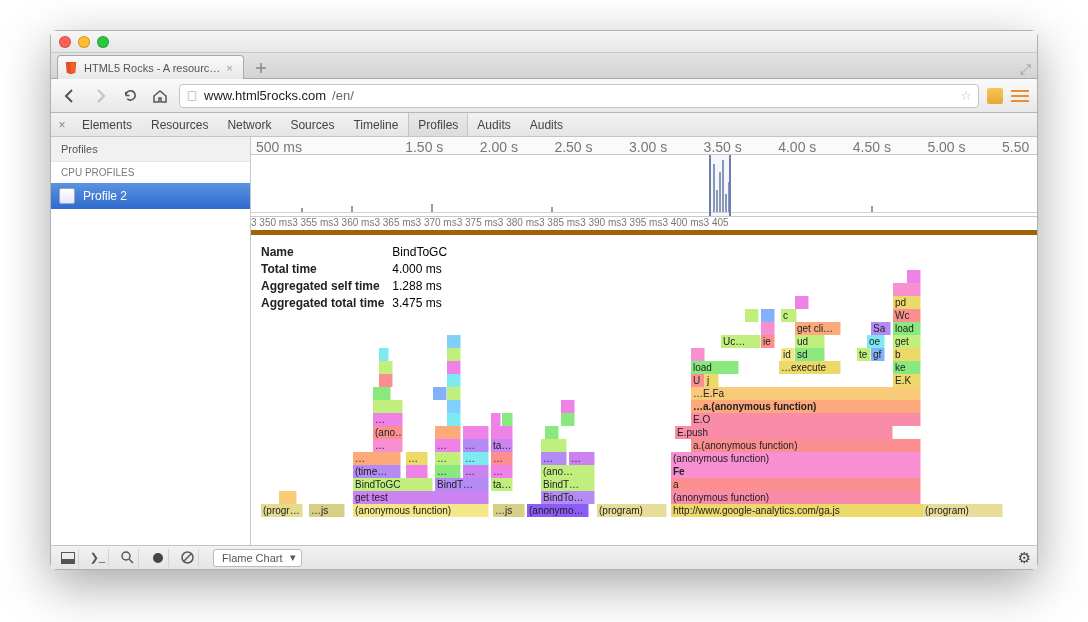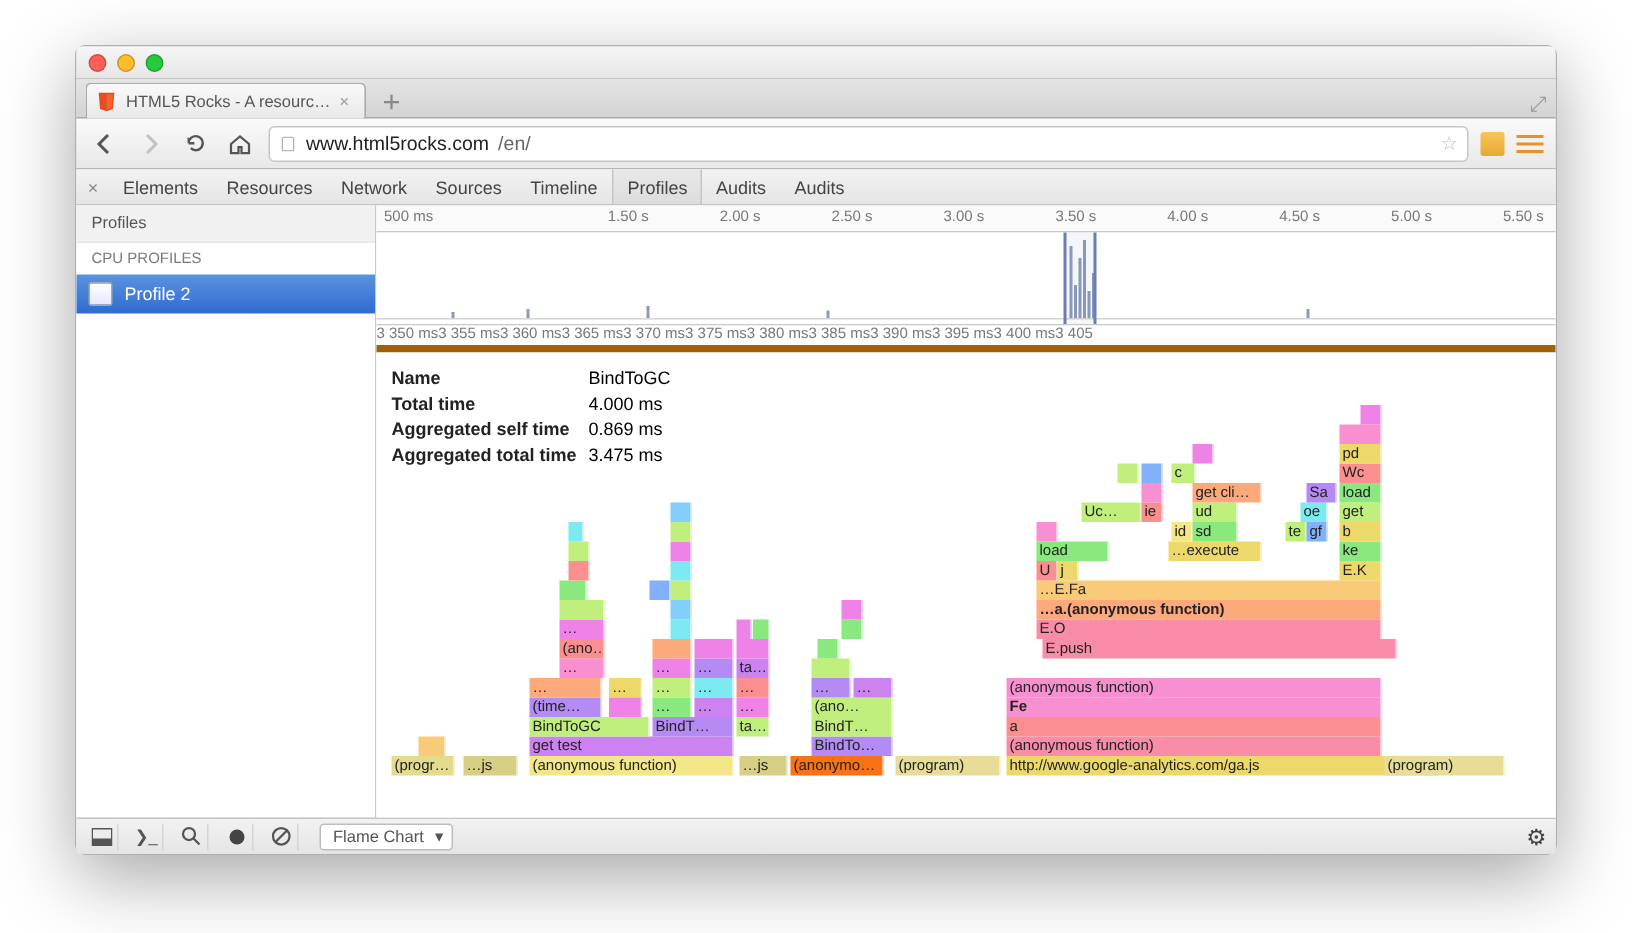--- a/index.html
+++ b/index.html
@@ -29,21 +29,21 @@
 .dt-close{ width:22px; text-align:center; color:#888;}
 .dt-tab{ padding:0 9px; height:100%; display:flex; align-items:center; border-right:1px solid transparent;}
 .dt-tab.sel{ background:linear-gradient(#e9e9e9,#dcdcdc); border-left:1px solid #c4c4c4; border-right:1px solid #c4c4c4;}
 .content { flex:1; display:flex; min-height:0;}
 .sidebar { width:200px; background:#fff; border-right:1px solid #c8c8c8; display:flex; flex-direction:column; font-size:11px;}
 .side-head{ padding:6px 10px; background:#f1f1f1; color:#555; border-bottom:1px solid #e8e8e8;}
 .side-cat{ padding:5px 10px; color:#7a7a7a; font-size:10px; }
 .side-item{ height:26px; display:flex; align-items:center; gap:8px; padding:0 8px; background:linear-gradient(#5a93e0,#2f6bcf); color:#fff; font-size:12px;}
 .side-icon{ width:16px; height:16px; background:linear-gradient(#fff,#e6e6ff); border:1px solid #9ab; border-radius:2px;}
 .main { flex:1; display:flex; flex-direction:column; background:#fff; min-height:0;}
-.ruler{ height:18px; border-bottom:1px solid #c8c8c8; position:relative; font-size:10px; color:#777; background:#fafafa;}
+.ruler{ height:18px; border-bottom:1px solid #c8c8c8; position:relative; font-size:14px; color:#777; background:#fafafa;}
 .ruler .tick{ position:absolute; top:2px;}
 .overview{ height:62px; border-bottom:1px solid #c8c8c8; position:relative; background:#fff;}
 .spike{ position:absolute; bottom:4px; width:2px; background:#8a9aba;}
 .baseline{ position:absolute; bottom:3px; left:0; right:0; height:1px; background:#d4d4d4;}
 .sel-region{ position:absolute; top:0; bottom:0; border-left:2px solid #6a7fb0; border-right:2px solid #6a7fb0; background:rgba(120,140,190,.08);}
 .ruler2{ height:18px; border-bottom:5px solid #a16207; position:relative; font-size:10px; color:#777; background:#fff;}
 .flame-wrap{ flex:1; position:relative; overflow:hidden; background:#fff;}
 .tooltip{ position:absolute; top:8px; left:8px; background:#fff; z-index:10; font-size:12px;}
 .tooltip table td{ padding:0 6px 1px 0;}
 .tooltip td:first-child{ font-weight:bold; color:#222;}
@@ -187,21 +187,21 @@
                     <tr>
                       <td>Name</td>
                       <td>BindToGC</td>
                     </tr>
               <tr>
                       <td>Total time</td>
                       <td>4.000 ms</td>
                     </tr>
               <tr>
                       <td>Aggregated self time</td>
-                      <td>0.869 ms</td>
+                      <td>1.288 ms</td>
                     </tr>
               <tr>
                       <td>Aggregated total time</td>
                       <td>3.475 ms</td>
                     </tr>
             </tbody>
                 </table>
           </div>
           <div class="flame" id="flame">
                 <div class="fn" style="left: 10px; top: 269px; width: 42px; background: rgb(227, 220, 142);">(progr…</div>
@@ -239,38 +239,39 @@
                 <div class="fn" style="left: 196px; top: 113px; width: 14px; background: rgb(192, 239, 126);"></div>
                 <div class="fn" style="left: 196px; top: 100px; width: 14px; background: rgb(130, 207, 251);"></div>
                 <div class="fn" style="left: 240px; top: 243px; width: 22px; background: rgb(192, 239, 126);">ta…</div>
                 <div class="fn" style="left: 240px; top: 230px; width: 22px; background: rgb(239, 130, 231);">…</div>
                 <div class="fn" style="left: 240px; top: 217px; width: 22px; background: rgb(251, 143, 143);">…</div>
                 <div class="fn" style="left: 240px; top: 204px; width: 22px; background: rgb(204, 130, 240);">ta…</div>
                 <div class="fn" style="left: 240px; top: 191px; width: 22px; background: rgb(239, 130, 231);"></div>
                 <div class="fn" style="left: 240px; top: 178px; width: 10px; background: rgb(239, 130, 231);"></div>
                 <div class="fn" style="left: 251px; top: 178px; width: 11px; background: rgb(137, 233, 127);"></div>
                 <div class="fn" style="left: 242px; top: 269px; width: 32px; background: rgb(215, 207, 134);">…js</div>
-                <div class="fn" style="left: 276px; top: 269px; width: 62px; background: #f97316;">(anonymo…</div>
+                <div class="fn" style="left: 276px; top: 269px; width: 62px; background: #8b5cf6;">(anonymo…</div>
                 <div class="fn" style="left: 28px; top: 256px; width: 18px; background: rgb(249, 203, 120);"></div>
                 <div class="fn" style="left: 290px; top: 256px; width: 54px; background: rgb(180, 138, 244);">BindTo…</div>
                 <div class="fn" style="left: 290px; top: 243px; width: 54px; background: rgb(192, 239, 126);">BindT…</div>
                 <div class="fn" style="left: 290px; top: 230px; width: 54px; background: rgb(192, 239, 126);">(ano…</div>
                 <div class="fn" style="left: 290px; top: 217px; width: 26px; background: rgb(180, 138, 244);">…</div>
                 <div class="fn" style="left: 318px; top: 217px; width: 26px; background: rgb(204, 130, 240);">…</div>
                 <div class="fn" style="left: 290px; top: 204px; width: 26px; background: rgb(192, 239, 126);"></div>
                 <div class="fn" style="left: 294px; top: 191px; width: 14px; background: rgb(137, 233, 127);"></div>
                 <div class="fn" style="left: 310px; top: 178px; width: 14px; background: rgb(137, 233, 127);"></div>
                 <div class="fn" style="left: 310px; top: 165px; width: 14px; background: rgb(239, 130, 231);"></div>
                 <div class="fn" style="left: 346px; top: 269px; width: 70px; background: rgb(231, 221, 152);">(program)</div>
                 <div class="fn" style="left: 420px; top: 269px; width: 288px; background: rgb(237, 217, 106);">http://www.google-analytics.com/ga.js</div>
                 <div class="fn" style="left: 420px; top: 256px; width: 250px; background: rgb(249, 141, 169);">(anonymous function)</div>
                 <div class="fn" style="left: 420px; top: 243px; width: 250px; background: rgb(251, 143, 143);">a</div>
                 <div class="fn" style="left: 420px; top: 230px; width: 250px; background: rgb(248, 143, 208); font-weight: bold;">Fe</div>
                 <div class="fn" style="left: 420px; top: 217px; width: 250px; background: rgb(248, 143, 208);">(anonymous function)</div>
-                <div class="fn" style="left: 444px; top: 191px; width: 236px; background: rgb(249, 141, 169);">E.push</div>
+                <div class="fn" style="left: 440px; top: 204px; width: 230px; background: rgb(251, 143, 143);">a.(anonymous function)</div>
+                <div class="fn" style="left: 424px; top: 191px; width: 218px; background: rgb(249, 141, 169);">E.push</div>
                 <div class="fn" style="left: 440px; top: 178px; width: 230px; background: rgb(249, 141, 169);">E.O</div>
                 <div class="fn" style="left: 440px; top: 165px; width: 230px; background: rgb(252, 169, 124); font-weight: bold;">…a.(anonymous function)</div>
                 <div class="fn" style="left: 440px; top: 152px; width: 230px; background: rgb(249, 203, 120);">…E.Fa</div>
                 <div class="fn" style="left: 440px; top: 139px; width: 14px; background: rgb(251, 143, 143);">U</div>
                 <div class="fn" style="left: 454px; top: 139px; width: 14px; background: rgb(237, 217, 106);">j</div>
                 <div class="fn" style="left: 440px; top: 126px; width: 48px; background: rgb(137, 233, 127);">load</div>
                 <div class="fn" style="left: 440px; top: 113px; width: 14px; background: rgb(248, 143, 208);"></div>
                 <div class="fn" style="left: 470px; top: 100px; width: 40px; background: rgb(192, 239, 126);">Uc…</div>
                 <div class="fn" style="left: 510px; top: 100px; width: 14px; background: rgb(251, 143, 143);">ie</div>
                 <div class="fn" style="left: 510px; top: 87px; width: 14px; background: rgb(248, 143, 208);"></div>

